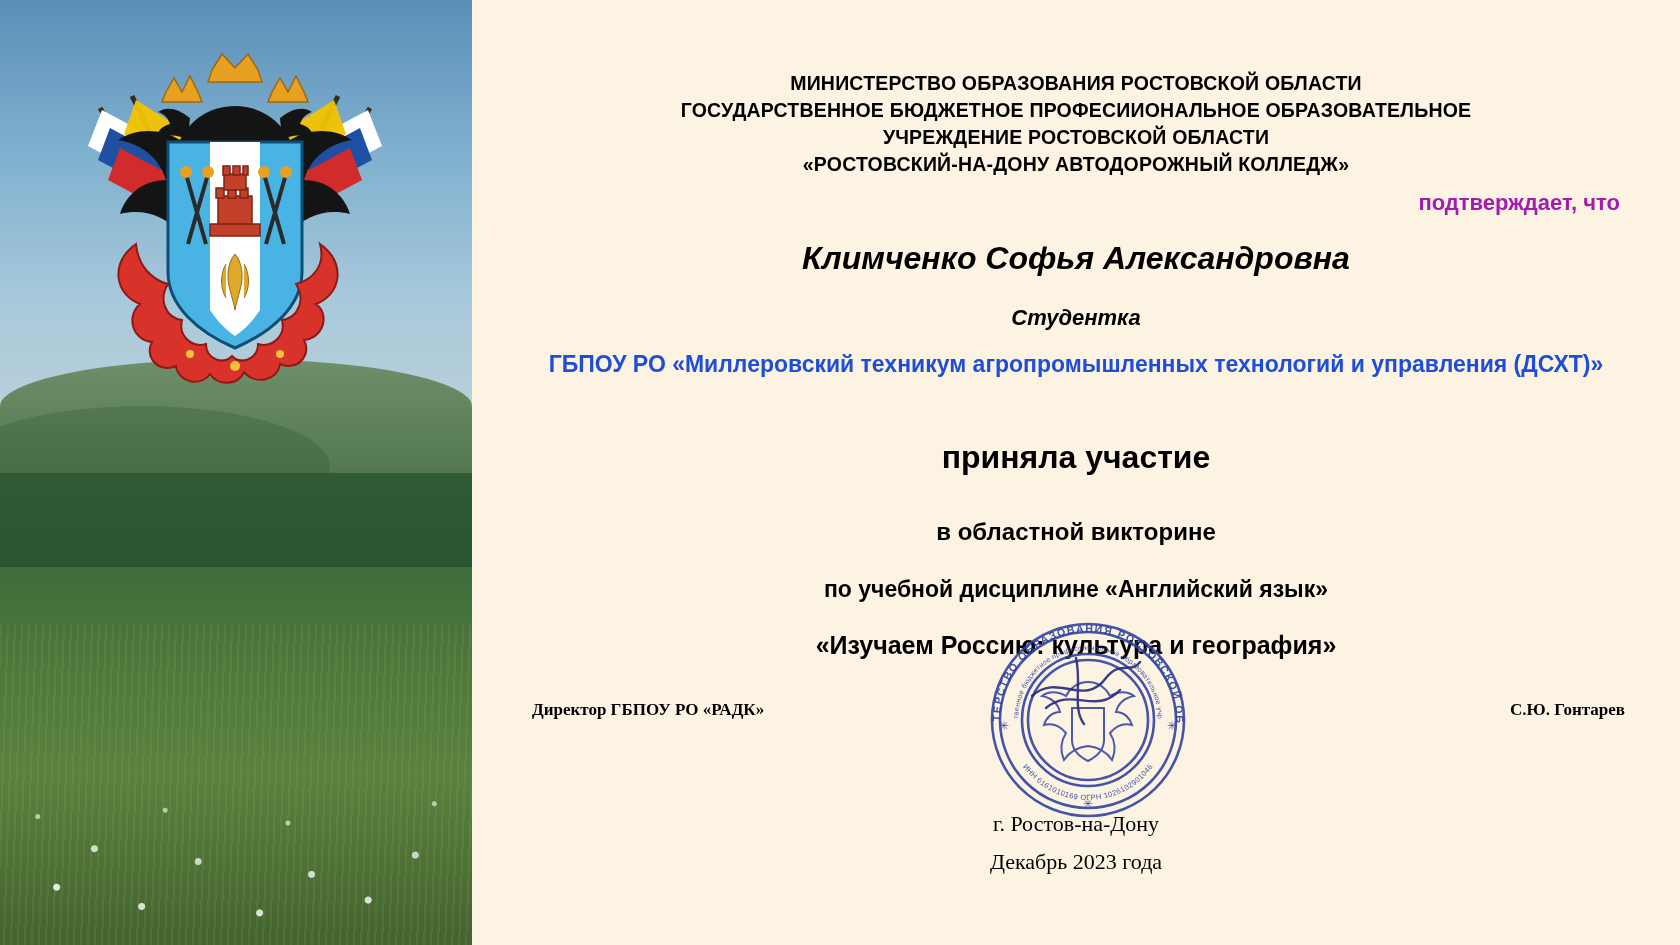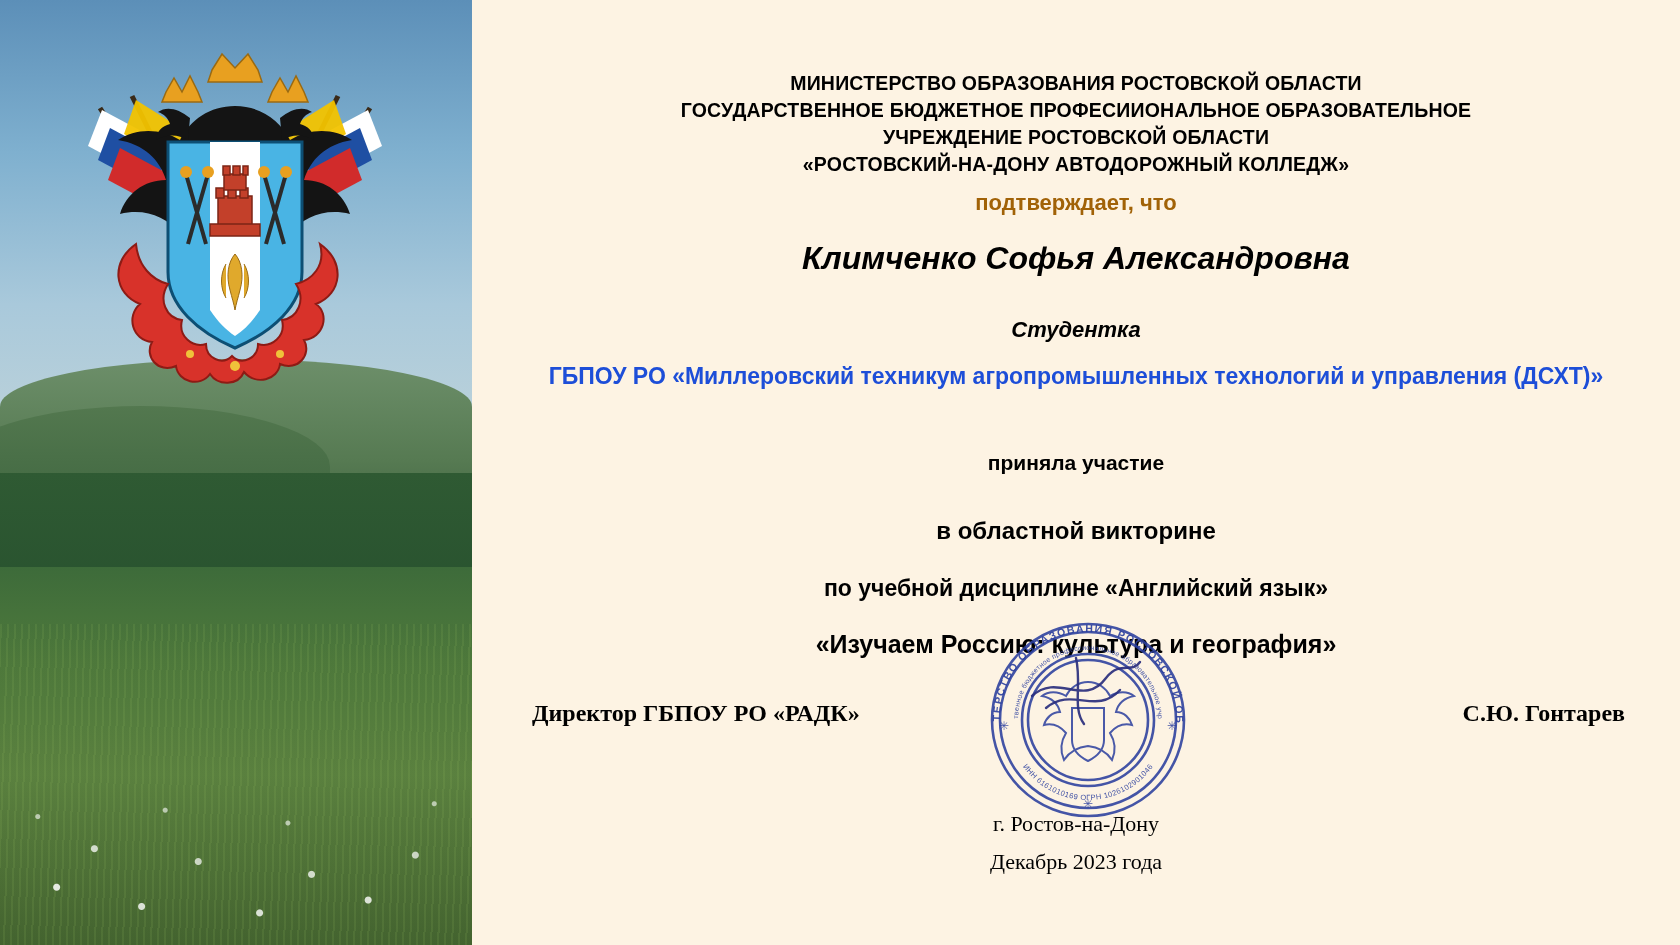--- a/index.html
+++ b/index.html
@@ -132,51 +132,52 @@
     font-size: 41px;
     font-weight: 700;
     letter-spacing: 1px;
     color: #000;
   }
 
   .confirms {
     margin-top: 12px;
     font-size: 22px;
     font-weight: 700;
-    color: #a16207;
+    color: #a21caf;
+    text-align: right;
   }
 
   .recipient {
     margin-top: 24px;
     font-size: 32px;
     font-weight: 700;
     font-style: italic;
     color: #000;
   }
 
   .role {
-    margin-top: 40px;
+    margin-top: 28px;
     font-size: 22px;
     font-weight: 700;
     font-style: italic;
     color: #000;
   }
 
   .institution {
     margin-top: 16px;
     font-size: 23px;
     font-weight: 700;
     color: #1d4ed8;
     line-height: 34px;
     padding: 0 10px;
   }
 
   .participated {
     margin-top: 58px;
-    font-size: 21px;
+    font-size: 32px;
     font-weight: 700;
     color: #000;
   }
 
   .event-line {
     margin-top: 42px;
     font-size: 24px;
     font-weight: 700;
     color: #000;
   }
@@ -197,21 +198,21 @@
 
   .signature-row {
     position: absolute;
     left: 60px;
     right: 55px;
     top: 700px;
     display: flex;
     justify-content: space-between;
     align-items: baseline;
     font-family: "Liberation Serif", serif;
-    font-size: 24px;
+    font-size: 17px;
     font-weight: 700;
     color: #000;
     gap: 12px;
   }
 
   .footer {
     position: absolute;
     left: 0;
     right: 0;
     top: 805px;

